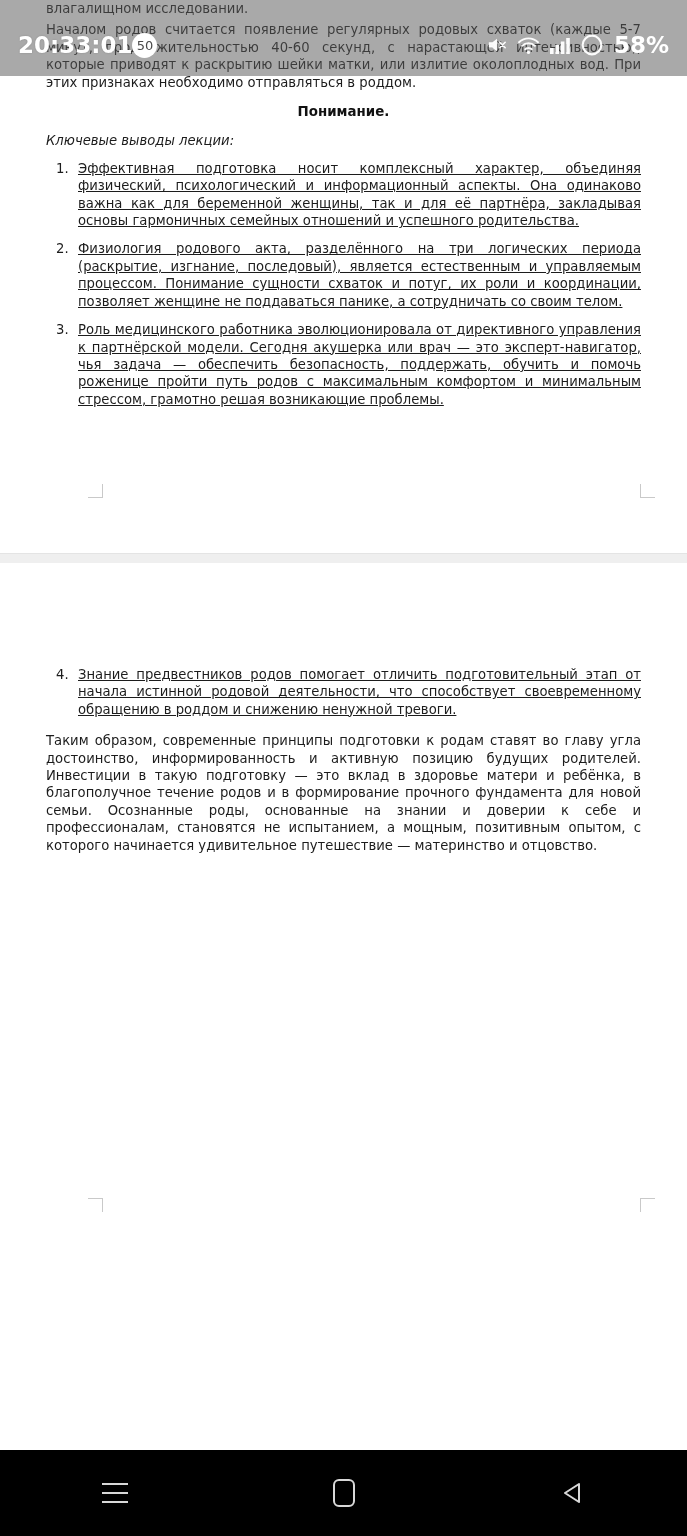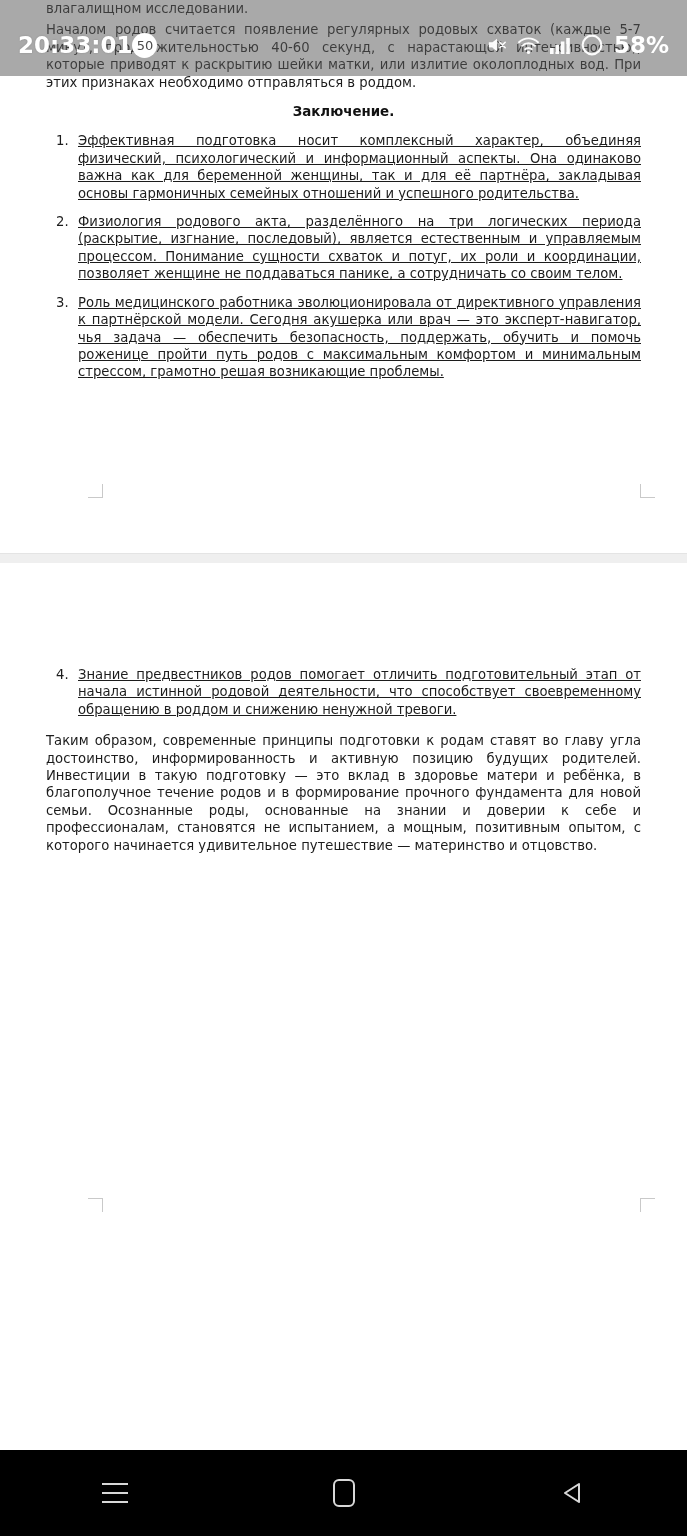--- a/index.html
+++ b/index.html
@@ -271,21 +271,22 @@
 
 <div id="screen">
 
   <div class="doc-viewer">
 
     <div class="page" style="height:545px;">
       <div class="page-inner" style="padding-top:0px;">
         <div class="doc-text">
           <div class="para" style="text-align:left;">влагалищном исследовании.</div>
           <div class="para para-gap" style="margin-top:4px;">  Началом родов считается появление регулярных родовых схваток (каждые 5-7 минут, продолжительностью 40-60 секунд, с нарастающей интенсивностью), которые   приводят к раскрытию шейки матки, или   излитие околоплодных вод. При этих признаках необходимо отправляться в роддом.</div>
-          <div class="center-head">Заключение.</div>
+          <div class="center-head">Понимание.</div>
+          <div class="italic-head">Ключевые выводы лекции:</div>
           <ol class="num-list">
             <li>Эффективная подготовка носит комплексный характер, объединяя физический, психологический и информационный аспекты. Она одинаково важна как для беременной женщины, так и для её партнёра, закладывая основы гармоничных семейных отношений и успешного родительства.</li>
             <li>Физиология родового акта, разделённого на три логических периода (раскрытие, изгнание, последовый), является естественным и управляемым процессом. Понимание сущности схваток и потуг, их роли и координации, позволяет женщине не поддаваться панике, а сотрудничать со своим телом.</li>
             <li class="last">Роль медицинского работника эволюционировала от директивного управления к партнёрской модели. Сегодня акушерка или врач — это эксперт-навигатор, чья задача — обеспечить безопасность, поддержать, обучить и помочь роженице пройти путь родов с максимальным комфортом и минимальным стрессом, грамотно решая возникающие проблемы.</li>
           </ol>
         </div>
       </div>
 
       <div class="crop-mark cm-bl" style="left:88px; top:484px;">
         <i class="h"></i>

